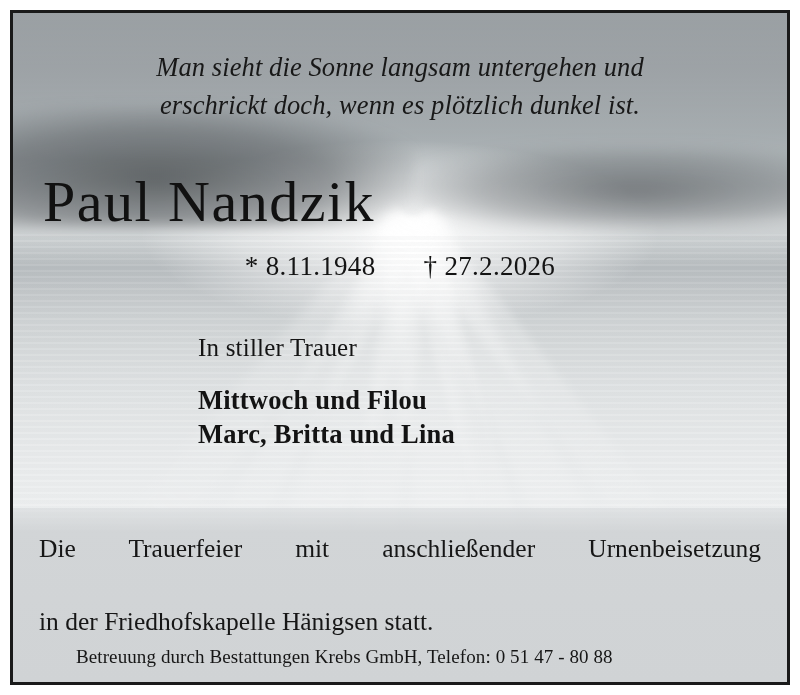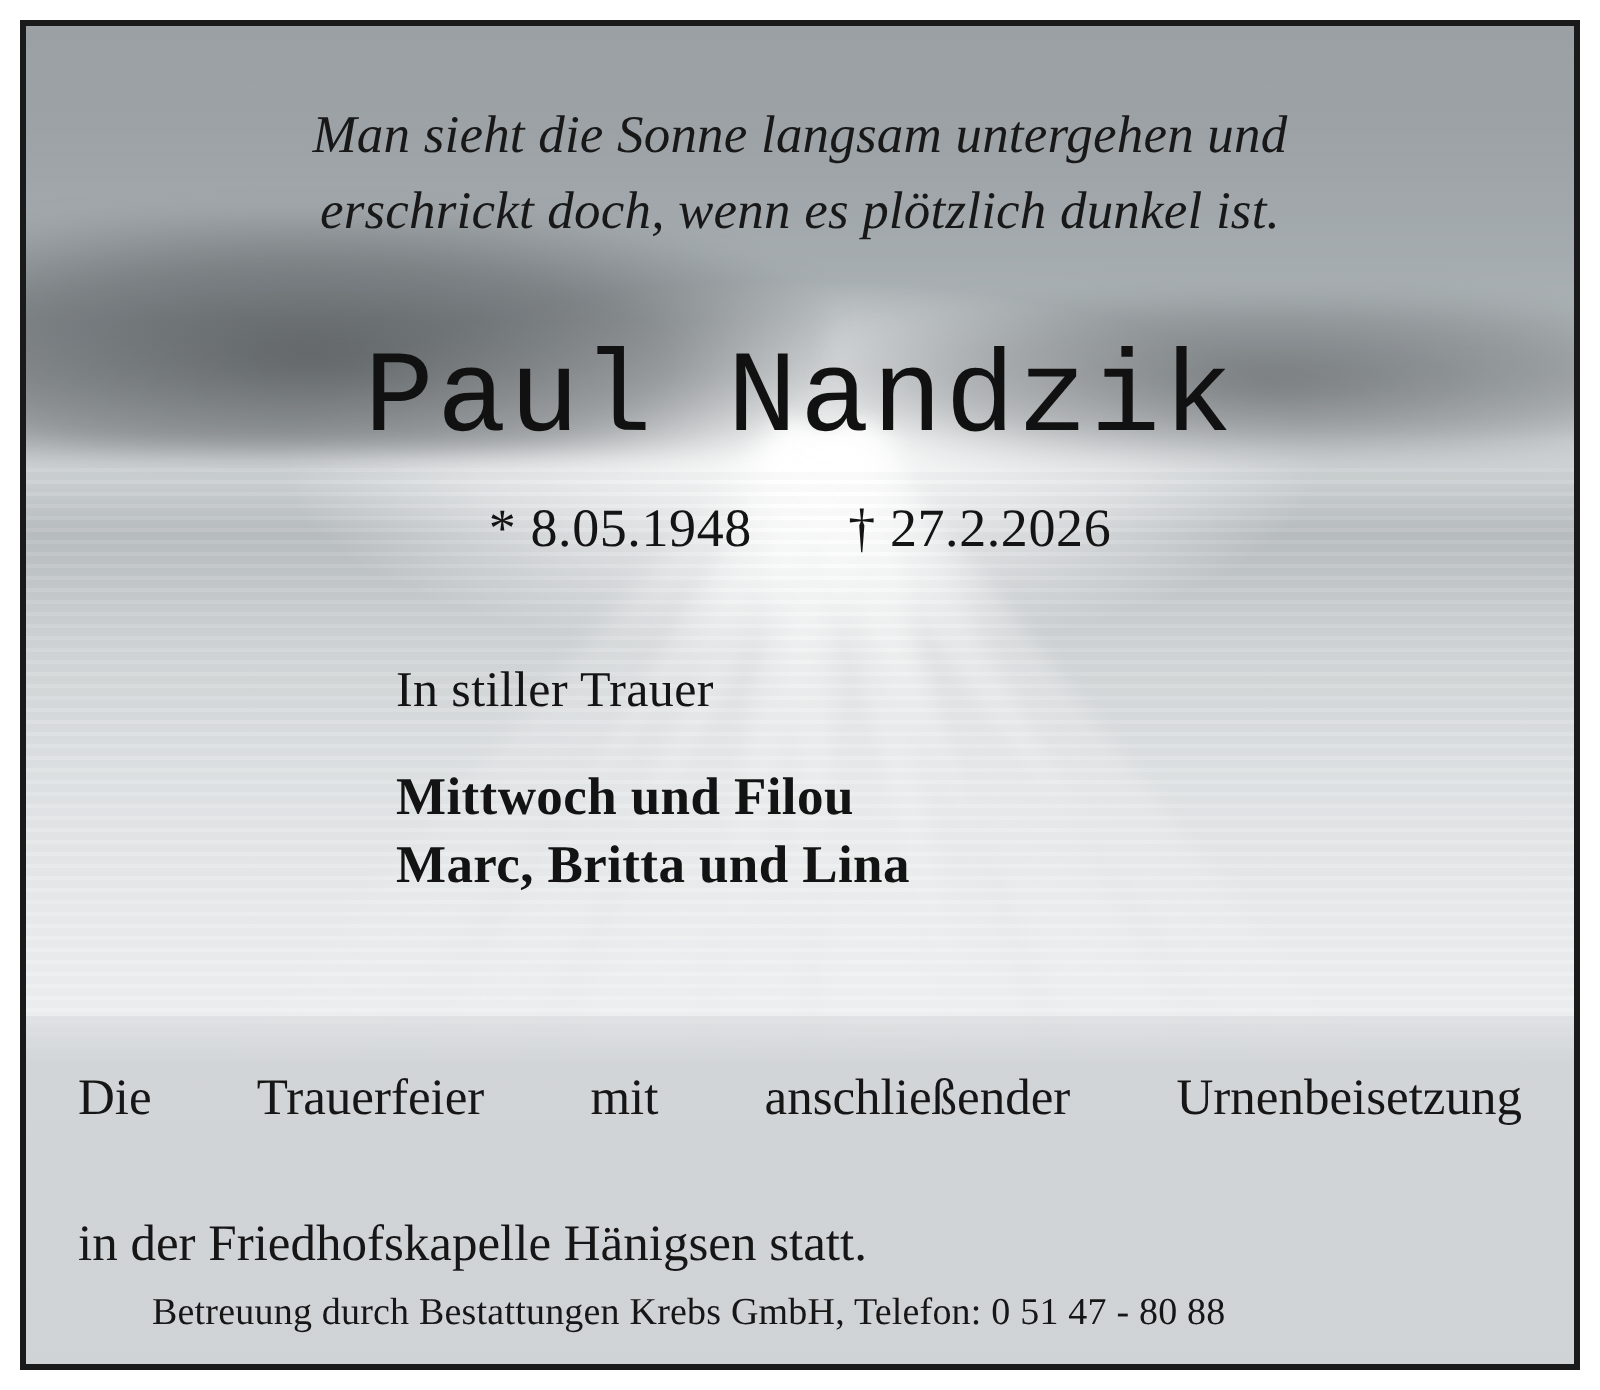--- a/index.html
+++ b/index.html
@@ -145,24 +145,23 @@
     font-style: italic;
     font-size: 26.5px;
     line-height: 1.42;
     text-align: center;
     letter-spacing: .1px;
     color: #181818;
   }
   .motto .line { display: block; }
 
   .name {
-    font-family: Liberation Mono, monospace;
+    font-family: Liberation Serif, serif;
     font-size: 58px;
     letter-spacing: 1.5px;
-    text-align: center;
     margin-top: 44px;
     color: #111111;
     white-space: nowrap;
   }
 
   .dates {
     font-family: "Liberation Serif", serif;
     font-size: 27px;
     text-align: center;
     margin-top: 16px;
@@ -242,21 +241,21 @@
 
       <div class="motto">
         <span class="line">Man sieht die Sonne langsam untergehen und</span>
         <span class="line">erschrickt doch, wenn es plötzlich dunkel ist.</span>
       </div>
 
       <div class="name">Paul Nandzik</div>
 
       <div class="dates">
         <span>*</span>
-        <span>8.05.1948</span>
+        <span>8.11.1948</span>
         <span class="gap"></span>
         <span>†</span>
         <span>27.2.2026</span>
       </div>
 
       <div class="mourning">
         <div class="mourning-lead">In stiller Trauer</div>
         <div class="survivors">
           <span class="line">Mittwoch und Filou</span>
           <span class="line">Marc, Britta und Lina</span>

